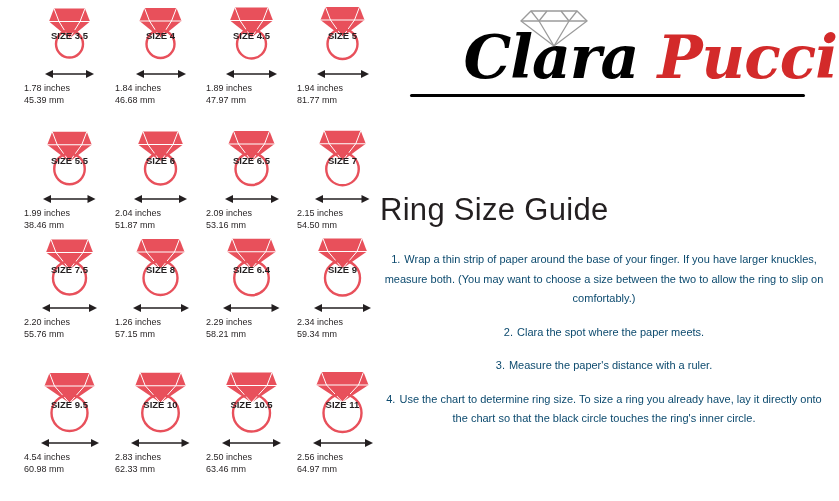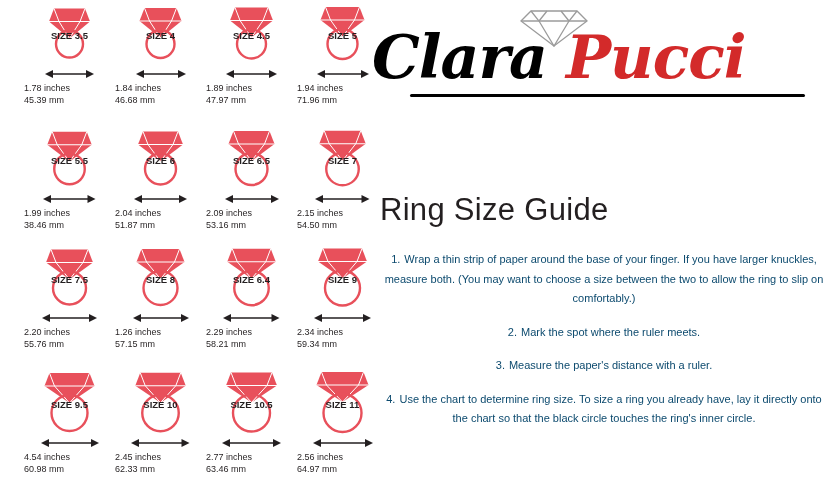--- a/index.html
+++ b/index.html
@@ -109,21 +109,21 @@
     left: 145px;
     top: 2px;
     width: 74px;
     height: 40px;
   }
   .logo-text {
     position: absolute;
     left: 0;
     top: 18px;
     width: 465px;
-    text-align: left;
+    text-align: right;
     font-family: "DejaVu Serif", serif;
     font-style: italic;
     font-size: 60px;
     line-height: 66px;
     white-space: nowrap;
   }
   .logo-clara {
     color: #000000;
     font-weight: bold;
     letter-spacing: -1px;
@@ -261,21 +261,21 @@
           <div class="size-label">SIZE 5</div>
           <div class="measure">
             <svg width="52" height="12" viewBox="0 0 52 12">
               <line x1="7" y1="6" x2="45" y2="6" stroke="#231f20" stroke-width="1.6"></line>
               <polygon points="0,6 8,2 8,10" fill="#231f20"></polygon>
               <polygon points="52,6 44,2 44,10" fill="#231f20"></polygon>
             </svg>
           </div>
           <div class="dims">
             <div>1.94 inches</div>
-            <div>71.96 mm</div>
+            <div>81.77 mm</div>
           </div>
         </div>
       </div>
       <div class="chart-row" style="top: 125px;">
         <div class="cell">
           <div class="ring-wrap">
             <svg class="ring-svg" width="91" height="70" viewBox="0 0 91 70">
               <g>
                 <path d="M23.25 19.75 L28.25 6.75 L62.75 6.75 L67.75 19.75 L45.5 36.75 Z" fill="#e8505b"></path>
                 <path d="M23.25 19.75 L67.75 19.75" stroke="#ffffff" stroke-width="1" fill="none"></path>
@@ -363,21 +363,21 @@
               <polygon points="0,6 8,2 8,10" fill="#231f20"></polygon>
               <polygon points="54.5,6 46.5,2 46.5,10" fill="#231f20"></polygon>
             </svg>
           </div>
           <div class="dims">
             <div>2.15 inches</div>
             <div>54.50 mm</div>
           </div>
         </div>
       </div>
-      <div class="chart-row" style="top: 244px;">
+      <div class="chart-row" style="top: 234px;">
         <div class="cell">
           <div class="ring-wrap">
             <svg class="ring-svg" width="91" height="70" viewBox="0 0 91 70">
               <g>
                 <path d="M22 18.5 L27 5.5 L64 5.5 L69 18.5 L45.5 35.5 Z" fill="#e8505b"></path>
                 <path d="M22 18.5 L69 18.5" stroke="#ffffff" stroke-width="1" fill="none"></path>
                 <path d="M27 5.5 L32 18.5 L45.5 35.5 L59 18.5 L64 5.5" stroke="#ffffff" stroke-width="1" fill="none"></path>
                 <circle cx="45.5" cy="44" r="16.5" fill="none" stroke="#e8505b" stroke-width="2.4"></circle>
               </g>
             </svg>
@@ -506,21 +506,21 @@
           </div>
           <div class="size-label">SIZE 10</div>
           <div class="measure">
             <svg width="58.5" height="12" viewBox="0 0 58.5 12">
               <line x1="7" y1="6" x2="51.5" y2="6" stroke="#231f20" stroke-width="1.6"></line>
               <polygon points="0,6 8,2 8,10" fill="#231f20"></polygon>
               <polygon points="58.5,6 50.5,2 50.5,10" fill="#231f20"></polygon>
             </svg>
           </div>
           <div class="dims">
-            <div>2.45 inches</div>
+            <div>2.83 inches</div>
             <div>62.33 mm</div>
           </div>
         </div>
         <div class="cell">
           <div class="ring-wrap">
             <svg class="ring-svg" width="91" height="70" viewBox="0 0 91 70">
               <g>
                 <path d="M20 16.5 L25 3.5 L66 3.5 L71 16.5 L45.5 33.5 Z" fill="#e8505b"></path>
                 <path d="M20 16.5 L71 16.5" stroke="#ffffff" stroke-width="1" fill="none"></path>
                 <path d="M25 3.5 L30 16.5 L45.5 33.5 L61 16.5 L66 3.5" stroke="#ffffff" stroke-width="1" fill="none"></path>
@@ -530,21 +530,21 @@
           </div>
           <div class="size-label">SIZE 10.5</div>
           <div class="measure">
             <svg width="59" height="12" viewBox="0 0 59 12">
               <line x1="7" y1="6" x2="52" y2="6" stroke="#231f20" stroke-width="1.6"></line>
               <polygon points="0,6 8,2 8,10" fill="#231f20"></polygon>
               <polygon points="59,6 51,2 51,10" fill="#231f20"></polygon>
             </svg>
           </div>
           <div class="dims">
-            <div>2.77 inches</div>
+            <div>2.50 inches</div>
             <div>63.46 mm</div>
           </div>
         </div>
         <div class="cell">
           <div class="ring-wrap">
             <svg class="ring-svg" width="91" height="70" viewBox="0 0 91 70">
               <g>
                 <path d="M19.5 16 L24.5 3 L66.5 3 L71.5 16 L45.5 33 Z" fill="#e8505b"></path>
                 <path d="M19.5 16 L71.5 16" stroke="#ffffff" stroke-width="1" fill="none"></path>
                 <path d="M24.5 3 L29.5 16 L45.5 33 L61.5 16 L66.5 3" stroke="#ffffff" stroke-width="1" fill="none"></path>
@@ -584,19 +584,19 @@
       <div class="logo-text">
         <span class="logo-clara">Clara</span><span>&nbsp;</span><span class="logo-pucci">Pucci</span>
       </div>
       <div class="logo-underline"></div>
     </div>
 
     <div class="guide-title">Ring Size Guide</div>
 
     <div class="steps" id="steps-root">
         <div class="step"><span class="num">1.</span><span>Wrap a thin strip of paper around the base of your finger. If you have larger knuckles, measure both. (You may want to choose a size between the two to allow the ring to slip on comfortably.)</span></div>
-        <div class="step"><span class="num">2.</span><span>Mark the spot where the ruler meets.</span></div>
+        <div class="step"><span class="num">2.</span><span>Clara the spot where the paper meets.</span></div>
         <div class="step"><span class="num">3.</span><span>Measure the paper's distance with a ruler.</span></div>
         <div class="step"><span class="num">4.</span><span>Use the chart to determine ring size. To size a ring you already have, lay it directly onto the chart so that the black circle touches the ring's inner circle.</span></div>
       </div>
 
   </div>
 </div>
 
 </body></html>

